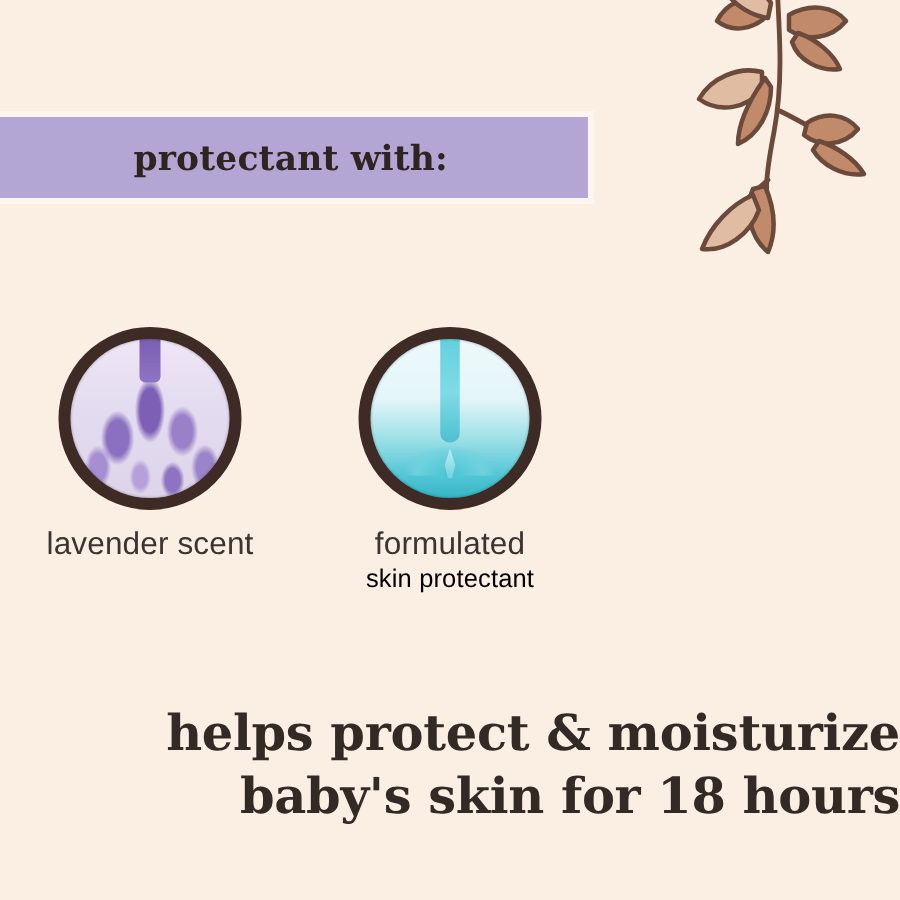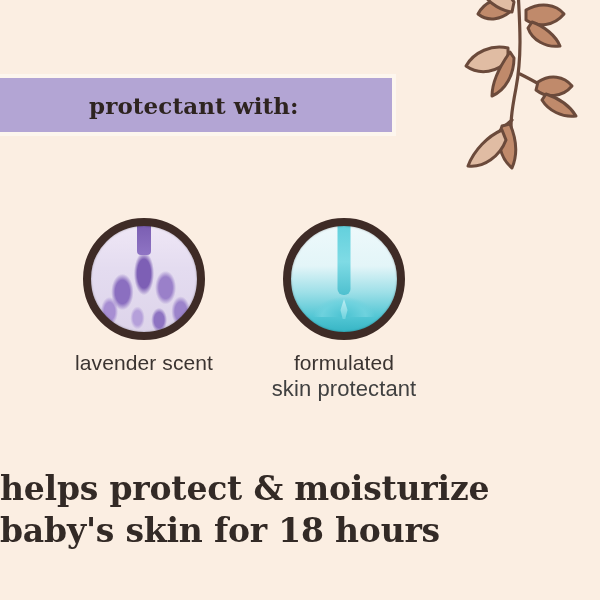--- a/index.html
+++ b/index.html
@@ -37,21 +37,20 @@
     letter-spacing:.1px;
     margin-left:95px;
   }
 
   
   #ingredients {
     position:absolute;
     top:218px; left:0;
     width:600px;
     display:flex;
-    padding-left:44px;
   }
   .ingredient { width:200px; display:flex; flex-direction:column; align-items:center; }
 
   .circle-wrap {
     position:relative;
     width:122px; height:122px;
   }
   .circle-media {
     position:absolute;
     inset:7px;
@@ -128,31 +127,31 @@
   .caption {
     margin-top:10px;
     text-align:center;
     color:#3b3431;
     font-size:21px;
     line-height:1.2;
     letter-spacing:.1px;
   }
   .caption-sub {
     display:block;
-    font-size:22px;
-    color:#404040;
+    font-size:17px;
+    color:#000000;
     line-height:1.25;
   }
 
   
   #headline {
     position:absolute;
     left:0; top:468px;
     width:600px;
-    text-align:left;
+    text-align:right;
     font-family:"DejaVu Serif", serif;
     font-weight:700;
     font-size:33px;
     line-height:1.27;
     color:#332a26;
     letter-spacing:-.2px;
   }
 </style>
 </head>
 <body>

